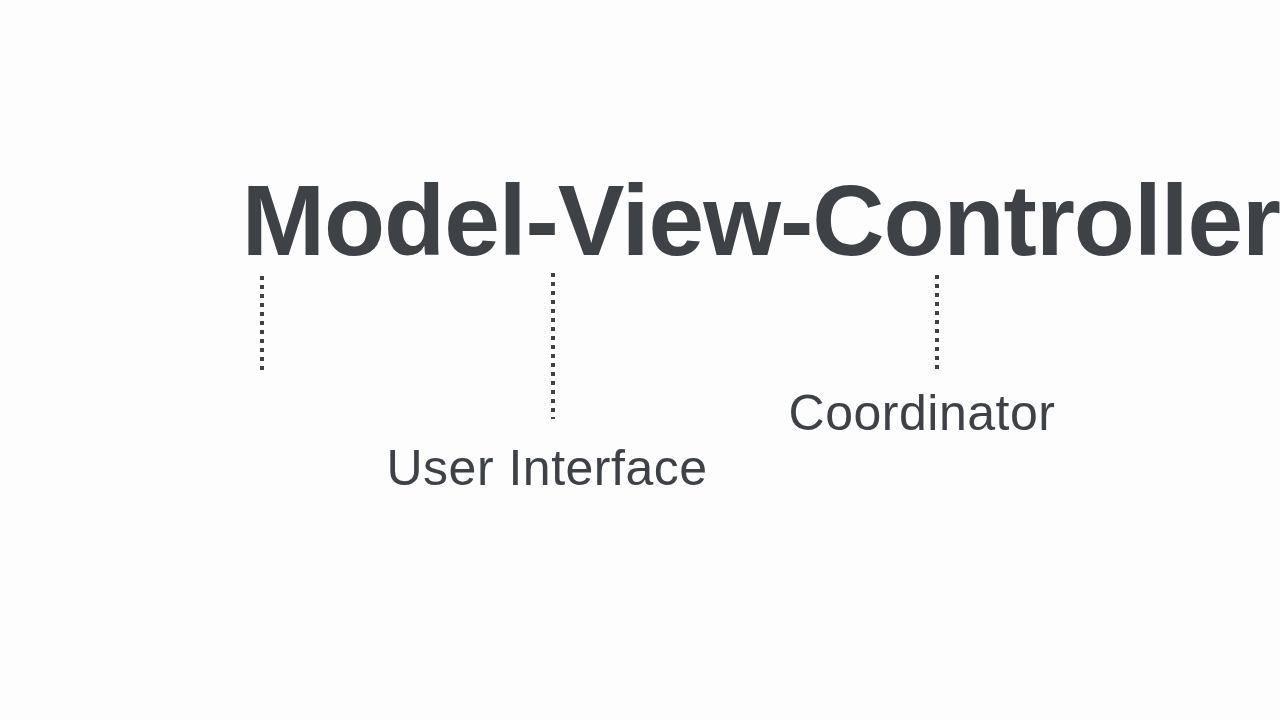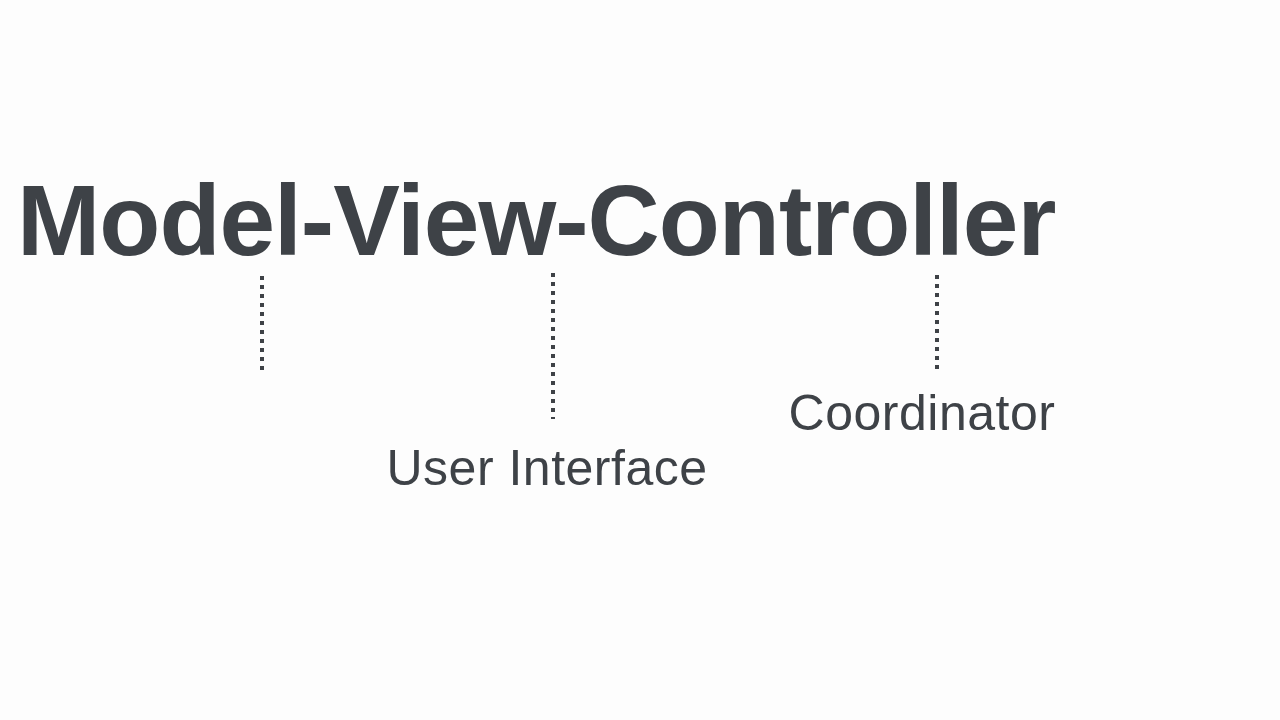--- a/index.html
+++ b/index.html
@@ -14,24 +14,24 @@
   .stage{
     position:relative;
     width:1280px;
     height:720px;
     overflow:hidden;
     background:var(--bg);
     color:var(--ink);
   }
   .title{
     position:absolute;
-    left:17px; right:0;
+    left:0; right:0;
     top:170px;
     margin:0;
-    text-align:left;
+    text-align:right;
     font-size:100px;
     font-weight:700;
     letter-spacing:-1px;
     line-height:1;
     white-space:nowrap;
   }
   .connector{
     position:absolute;
     width:4px;
     background:repeating-linear-gradient(

